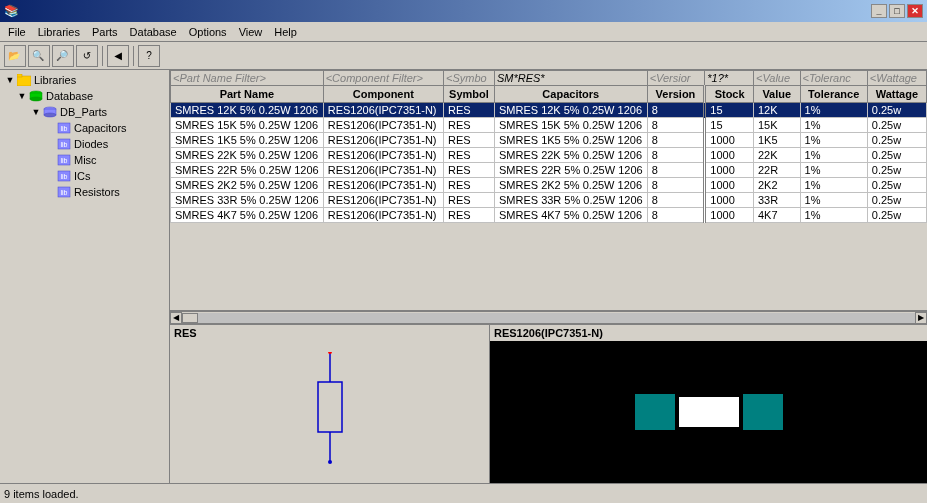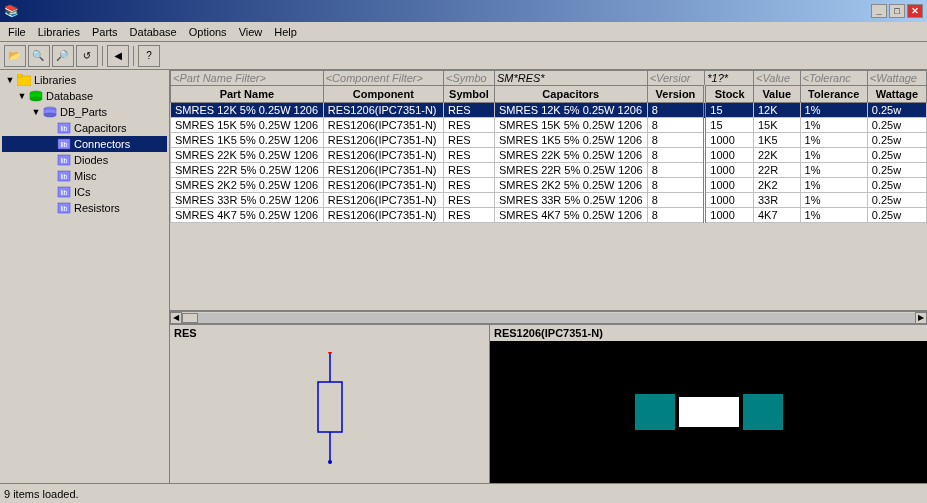--- a/index.html
+++ b/index.html
@@ -303,30 +303,20 @@
         <span class="tree-toggle" style="visibility:hidden">▶</span>
         <span class="tree-icon">
           <svg width="14" height="12" viewBox="0 0 14 12">
               <rect x="1" y="1" width="12" height="10" fill="#8888ff" stroke="#4444cc" stroke-width="0.5"></rect>
               <text x="7" y="9" text-anchor="middle" font-size="7" fill="white">lib</text>
             </svg>
         </span>
         <span>Capacitors</span>
       </div>
 
-      <div class="tree-item indent3 selected">
-        <span class="tree-toggle" style="visibility:hidden">▶</span>
-        <span class="tree-icon">
-          <svg width="14" height="12" viewBox="0 0 14 12">
-              <rect x="1" y="1" width="12" height="10" fill="#8888ff" stroke="#4444cc" stroke-width="0.5"></rect>
-              <text x="7" y="9" text-anchor="middle" font-size="7" fill="white">lib</text>
-            </svg>
-        </span>
-        <span>Connectors</span>
-      </div>
 
       <div class="tree-item indent3">
         <span class="tree-toggle" style="visibility:hidden">▶</span>
         <span class="tree-icon">
           <svg width="14" height="12" viewBox="0 0 14 12">
               <rect x="1" y="1" width="12" height="10" fill="#8888ff" stroke="#4444cc" stroke-width="0.5"></rect>
               <text x="7" y="9" text-anchor="middle" font-size="7" fill="white">lib</text>
             </svg>
         </span>
         <span>Diodes</span>

